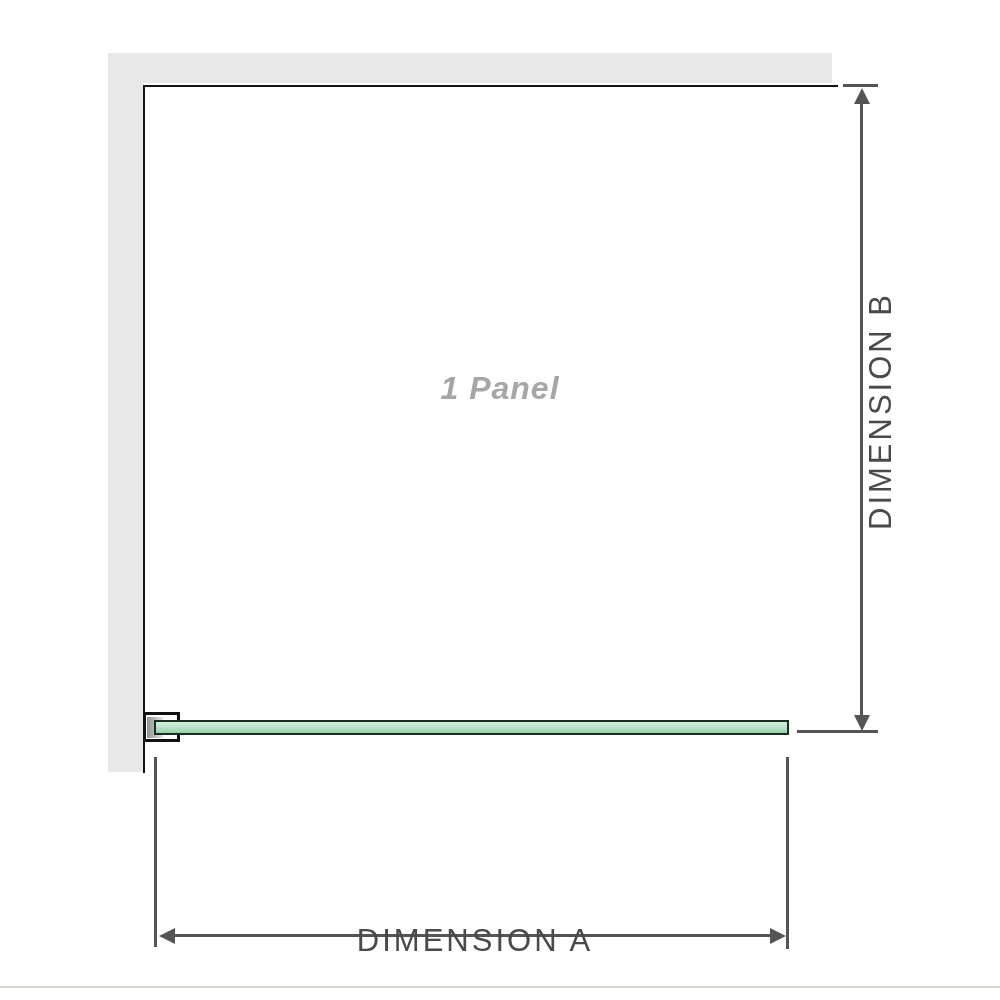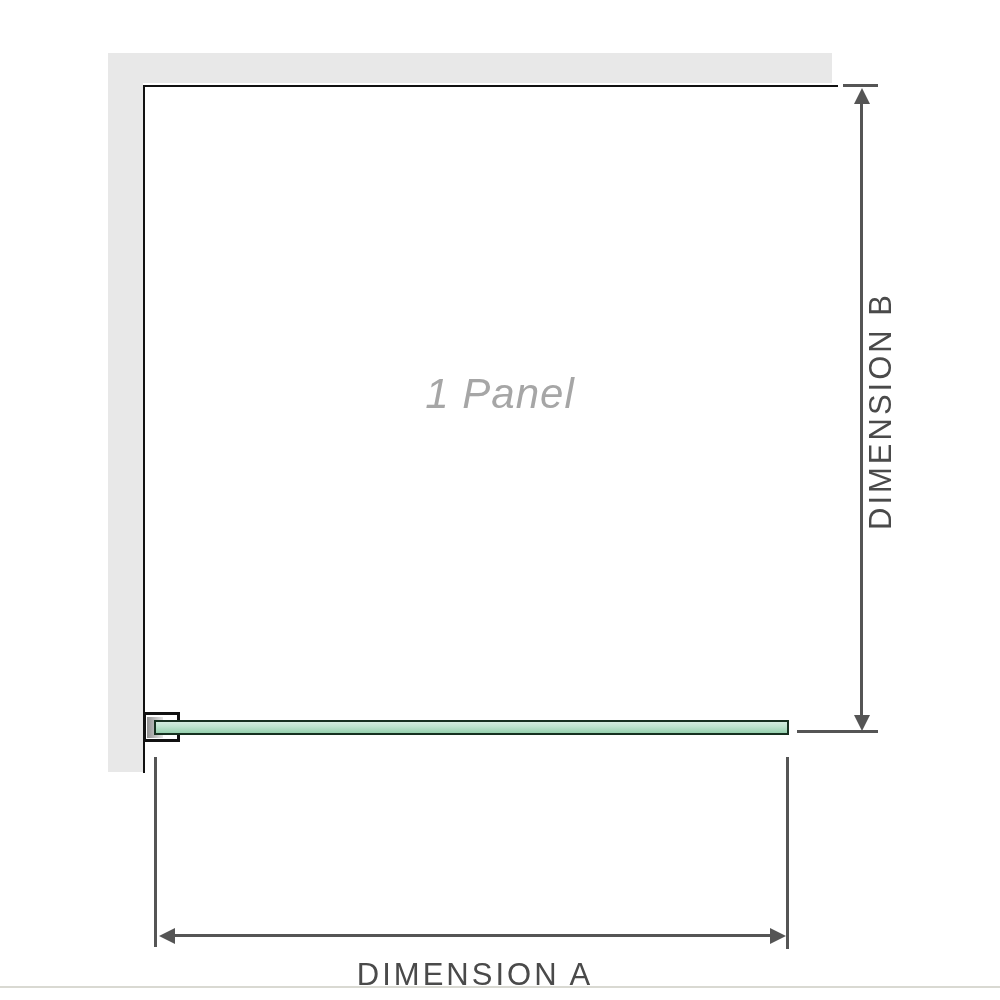--- a/index.html
+++ b/index.html
@@ -24,23 +24,23 @@
 
   
   .edge { background: var(--edge-line, #111111); }
   .edge-top  { left: 143px; top: 85px; width: 695px; height: 2px; }
   .edge-left { left: 143px; top: 85px; width: 2px;  height: 688px; }
 
   
   .panel-watermark {
     left: 350px; top: 370px; width: 300px;
     text-align: center;
-    font-size: 42px;
+    font-size: 32px;
     font-style: italic;
-    font-weight: normal;
+    font-weight: bold;
     letter-spacing: 1px;
     color: var(--panel-watermark, #a6a6a6);
   }
 
   
   .bracket {
     left: 143px; top: 712px; width: 31px; height: 24px;
     background: #ffffff;
     border: 3px solid var(--edge-line, #111111);
   }
@@ -100,21 +100,21 @@
     white-space: nowrap;
     text-align: center;
   }
   .dim-b-label {
     left: 731px; top: 395px; width: 300px; height: 32px;
     line-height: 32px;
     transform: rotate(-90deg);
     transform-origin: center center;
   }
   .dim-a-label {
-    left: 325px; top: 959px; width: 300px; height: 32px;
+    left: 325px; top: 925px; width: 300px; height: 32px;
     line-height: 32px;
   }
 
   
   .bottom-divider {
     left: 0; top: 986px; width: 1000px; height: 2px;
     background: var(--divider, #d9d9d2);
   }
 </style>
 </head>

